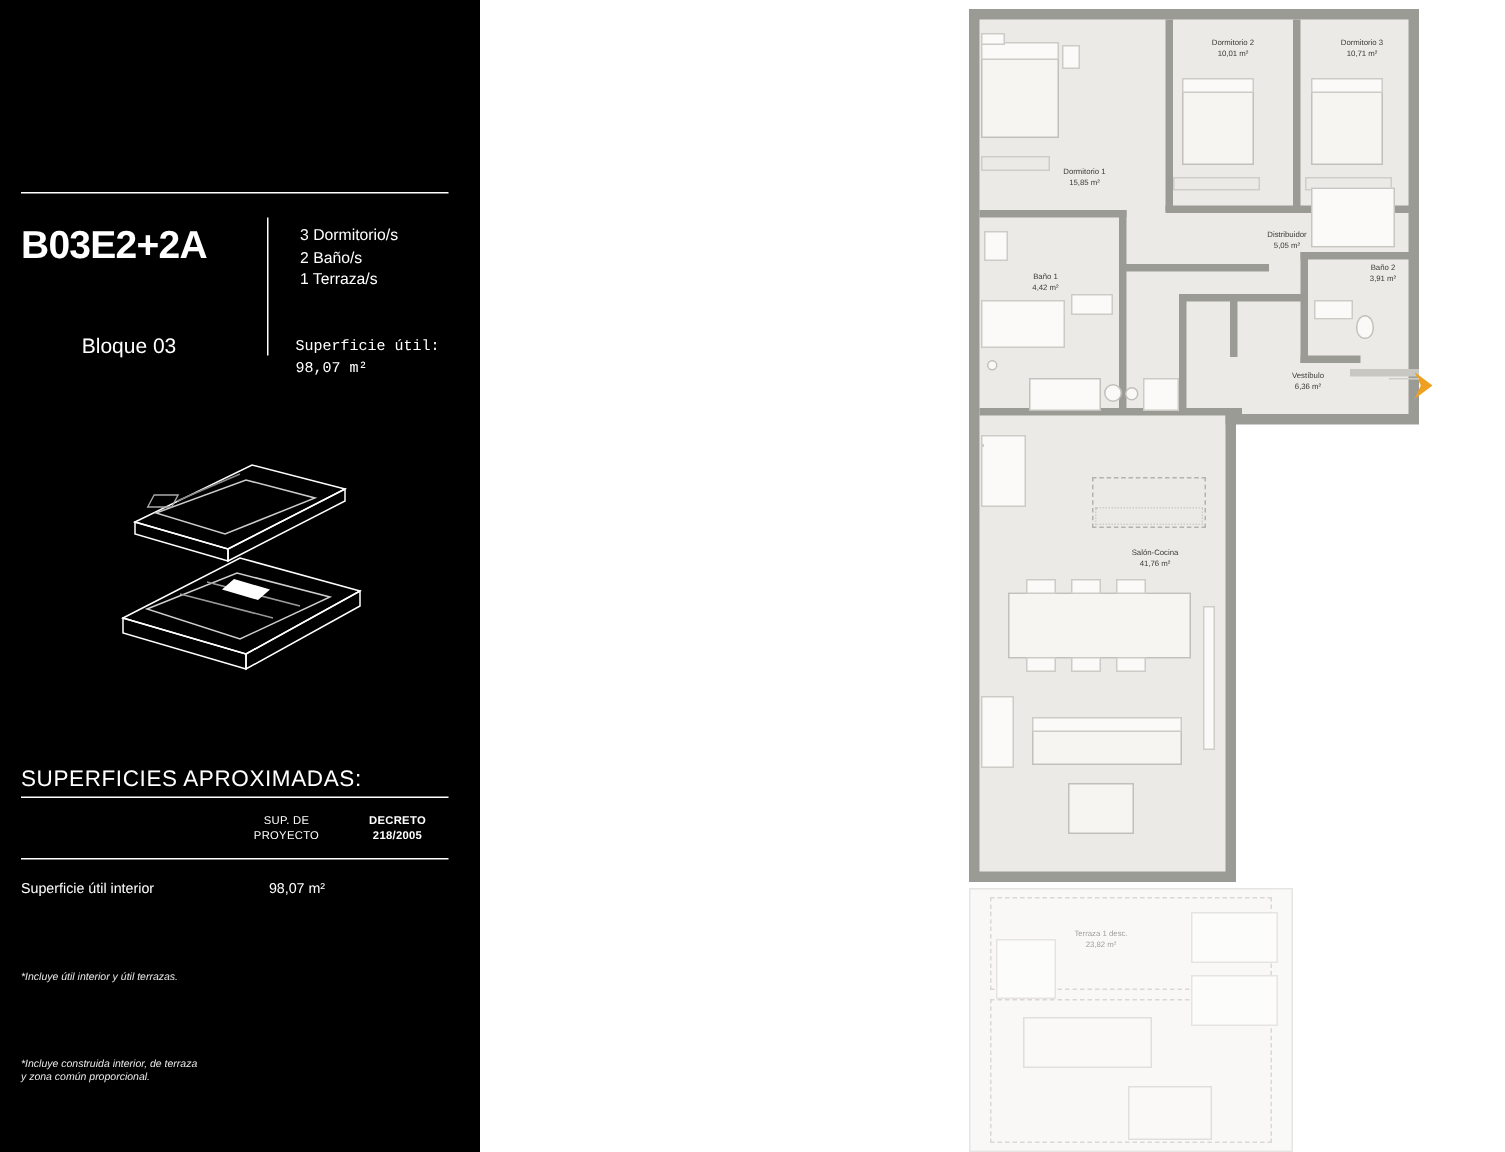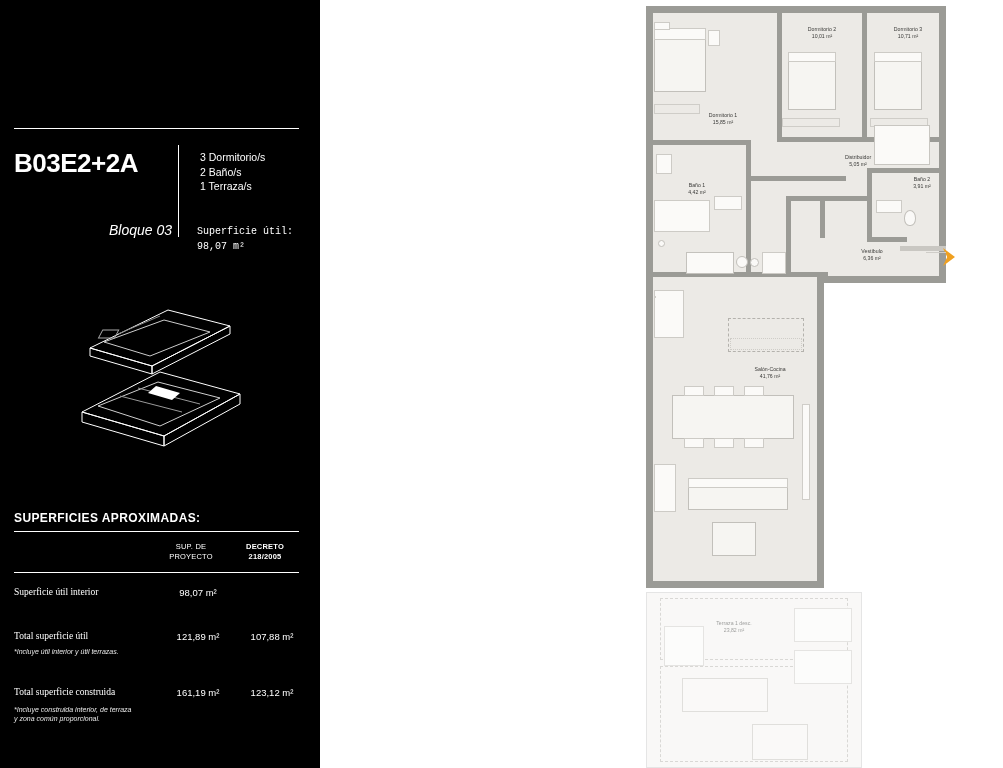--- a/index.html
+++ b/index.html
@@ -32,49 +32,48 @@
   .code-specs {
     position: absolute; left: 186px; top: 8px;
     font-size: 10.5px; line-height: 14.5px;
   }
   .vsep {
     position: absolute; background:#ffffff; width:1px;
   }
   #vsep-1 { left: 178px; top: 145px; height: 92px; }
 
   .bloque {
-    position: absolute; left: 0; top: 222px; width: 172px; text-align: right;
+    position: absolute; left: 0; top: 222px; width: 172px; text-align: center;
     font-size: 14px;
-    font-style: italic;
   }
   .sup-util {
     position: absolute; left: 197px; top: 224px;
     font-size: 10px; line-height: 15px; font-family: Liberation Mono, monospace;
   }
 
   
   .iso { position: absolute; left: 60px; top: 290px; width: 200px; height: 200px; }
 
   
   .surf-title {
     position: absolute; left: 14px; top: 511px;
-    font-size: 12px; letter-spacing: 0.4px; font-weight: bold;
+    font-size: 15px; letter-spacing: 0.4px;
   }
   #rule-mid { top: 531px; }
   #rule-mid2 { top: 572px; }
 
   .col-head {
     position: absolute; font-size: 7.5px; line-height: 10px; text-align: center;
     letter-spacing: 0.2px;
   }
   #ch-1 { left: 160px; top: 542px; width: 62px; }
   #ch-2 { left: 234px; top: 542px; width: 62px; font-weight: bold; }
 
   .trow { position: absolute; left: 14px; width: 292px; height: 14px; }
-  .tlabel { position: absolute; left: 0; top: 0; font-size: 9.5px; font-family: Liberation Serif, serif; }
+  .tlabel { position: absolute; left: 0; top: 0; font-size: 9.5px; }
   .tv1 { position: absolute; left: 146px; top: 0; width: 76px; text-align: center; font-size: 9.5px; }
   .tv2 { position: absolute; left: 220px; top: 0; width: 76px; text-align: center; font-size: 9.5px; }
   .note {
     position: absolute; left: 14px; font-size: 7px; font-style: italic; line-height: 9px;
     color:#e8e8e8;
   }
 
   
   .plan { position: absolute; left: 630px; top: 0; width: 330px; height: 768px; }
   .wall { position: absolute; background:#9b9b96; }
@@ -155,34 +154,24 @@
 
     <div class="panel-rule" id="rule-mid2"></div>
 
     <div class="trow" style="top:587px;">
       <div class="tlabel">Superficie útil interior</div>
       <div class="tv1">98,07 m²</div>
       <div class="tv2"></div>
     </div>
 
 
-    <div class="trow" style="top:631px;">
-      <div class="tlabel">Total superficie útil</div>
-      <div class="tv1">121,89 m²</div>
-      <div class="tv2">107,88 m²</div>
-    </div>
 
     <div class="note" style="top:647px;">*Incluye útil interior y útil terrazas.</div>
 
 
-    <div class="trow" style="top:687px;">
-      <div class="tlabel">Total superficie construida</div>
-      <div class="tv1">161,19 m²</div>
-      <div class="tv2">123,12 m²</div>
-    </div>
 
     <div class="note" style="top:705px; width:120px;">*Incluye construida interior, de terraza y zona común proporcional.</div>
   </div>
 
   <div class="plan">
 
     <div class="slab" style="left:16px; top:6px; width:300px; height:582px;"></div>
     <div class="slab" style="left:186px; top:280px; width:130px; height:308px; background:#ffffff;"></div>
     <div class="slab" style="left:16px; top:280px; width:178px; height:308px;"></div>
 

